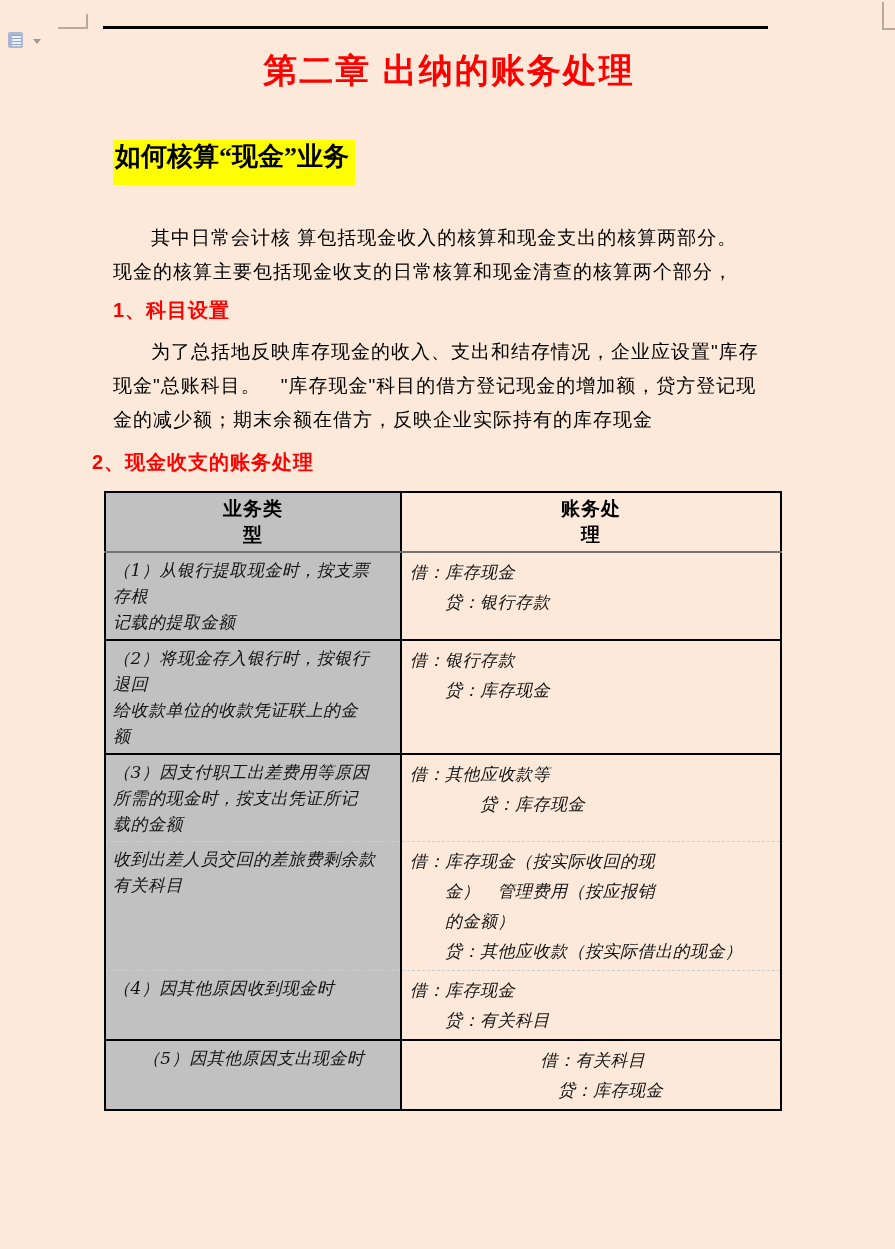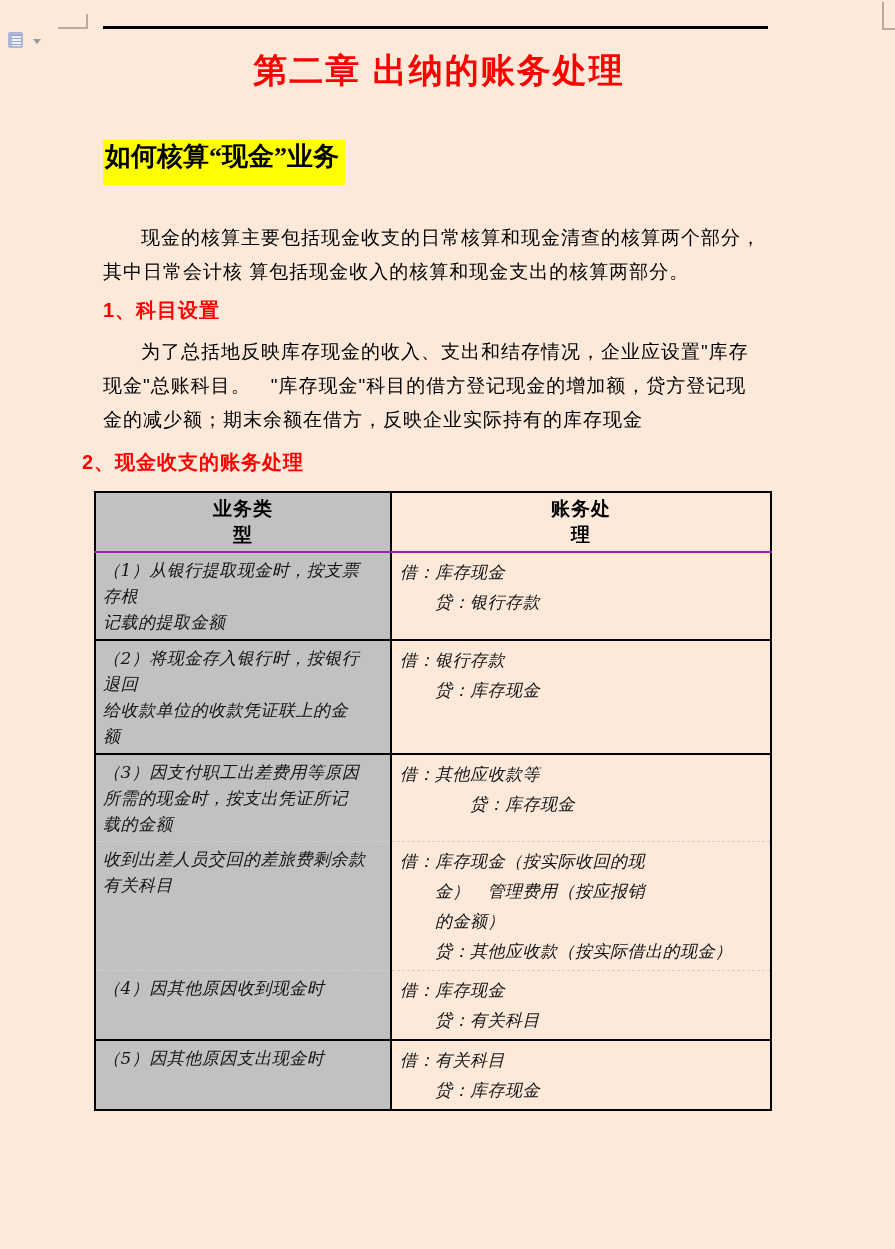--- a/index.html
+++ b/index.html
@@ -15,49 +15,49 @@
   .top-rule{position:absolute;left:103px;top:26px;width:665px;height:3px;background:#000;}
 
   .paste-btn{position:absolute;left:7px;top:32px;width:34px;height:18px;cursor:pointer;}
   .clipboard{position:absolute;left:1px;top:0;width:15px;height:16px;background:#aab6d3;border-radius:2px;}
   .clipboard .sheet{position:absolute;left:4px;top:3px;width:9px;height:11px;background:#eef1f8;
         background-image:linear-gradient(#93a3c6 1px, transparent 1px);background-size:100% 3px;}
   .paste-arrow{position:absolute;right:0;top:7px;width:0;height:0;
         border-left:4px solid transparent;border-right:4px solid transparent;border-top:5px solid #9a9a9a;}
 
   
-  .content{position:absolute;left:103px;top:0;width:672px;}
+  .content{position:absolute;left:113px;top:0;width:672px;}
   .doc-title{margin-top:50px;text-align:center;color:#ff0000;font-size:34px;font-weight:bold;
         letter-spacing:2px;line-height:40px;}
   .hl-wrap{margin-top:50px;height:35px;}
   .hl{display:inline-block;background:#ffff00;color:#000;font-family:"Liberation Serif",serif;
         font-weight:bold;font-size:26px;line-height:33px;padding:0 6px 12px 2px;}
   .para{font-size:19px;letter-spacing:1px;line-height:34px;color:#000;}
   .para>div:first-child{text-indent:2em;}
   #para-intro{margin-top:46px;}
   #para-sec1{margin-top:12px;}
   .red-h{color:#ff0000;font-weight:bold;font-size:20px;line-height:26px;letter-spacing:1px;margin-top:8px;}
   #heading2{margin-left:-21px;margin-top:12px;}
 
   
   table{margin-top:16px;margin-left:-9px;width:676px;border-collapse:collapse;table-layout:fixed;
         border:2px solid #000;}
   th,td{vertical-align:top;}
   th{font-family:"Liberation Serif",serif;font-weight:bold;font-size:19px;line-height:26px;
-        padding:3px 0 3px;border-bottom:2px solid #a21caf;letter-spacing:1px;}
+        padding:3px 0 3px;border-bottom:2px solid #737373;letter-spacing:1px;}
   th.type,td.type{border-right:2px solid #000;background:#c1c1c1;}
   th.entry,td.entry{background:#fce9da;}
   td{font-family:"DejaVu Serif",serif;font-style:italic;font-size:17px;letter-spacing:0.5px;color:#141414;}
   td.type{padding:4px 6px 4px 7px;}
   td.entry{padding:4px 4px 4px 8px;}
   td.type div{line-height:26px;}
   td.entry div{line-height:30px;}
   tbody td{border-bottom:2px solid #000;}
   tbody tr.dashed td{border-bottom:1px dashed #cfcfcf;}
-  tbody tr:last-child td{border-bottom:none;}
+  tbody tr:last-child td{border-bottom:none;text-align:center;}
 </style>
 </head>
 <body>
 
 <div class="page">
 
   <div class="crop" id="mark-tl-h"></div>
   <div class="crop" id="mark-tl-v"></div>
   <div class="crop" id="mark-tr-v"></div>
   <div class="crop" id="mark-tr-h"></div>
@@ -72,22 +72,22 @@
   </div>
 
   <div class="content">
     <div class="doc-title">第二章 出纳的账务处理</div>
 
     <div class="hl-wrap">
       <span class="hl">如何核算“现金”业务</span>
     </div>
 
     <div class="para" id="para-intro">
+        <div>其中日常会计核 算包括现金收入的核算和现金支出的核算两部分。</div>
         <div>现金的核算主要包括现金收支的日常核算和现金清查的核算两个部分，</div>
-        <div>其中日常会计核 算包括现金收入的核算和现金支出的核算两部分。</div>
       </div>
 
     <div class="red-h" id="heading1">1、科目设置</div>
 
     <div class="para" id="para-sec1">
         <div>为了总括地反映库存现金的收入、支出和结存情况，企业应设置"库存</div>
         <div>现金"总账科目。　"库存现金"科目的借方登记现金的增加额，贷方登记现</div>
         <div>金的减少额；期末余额在借方，反映企业实际持有的库存现金</div>
       </div>
 

